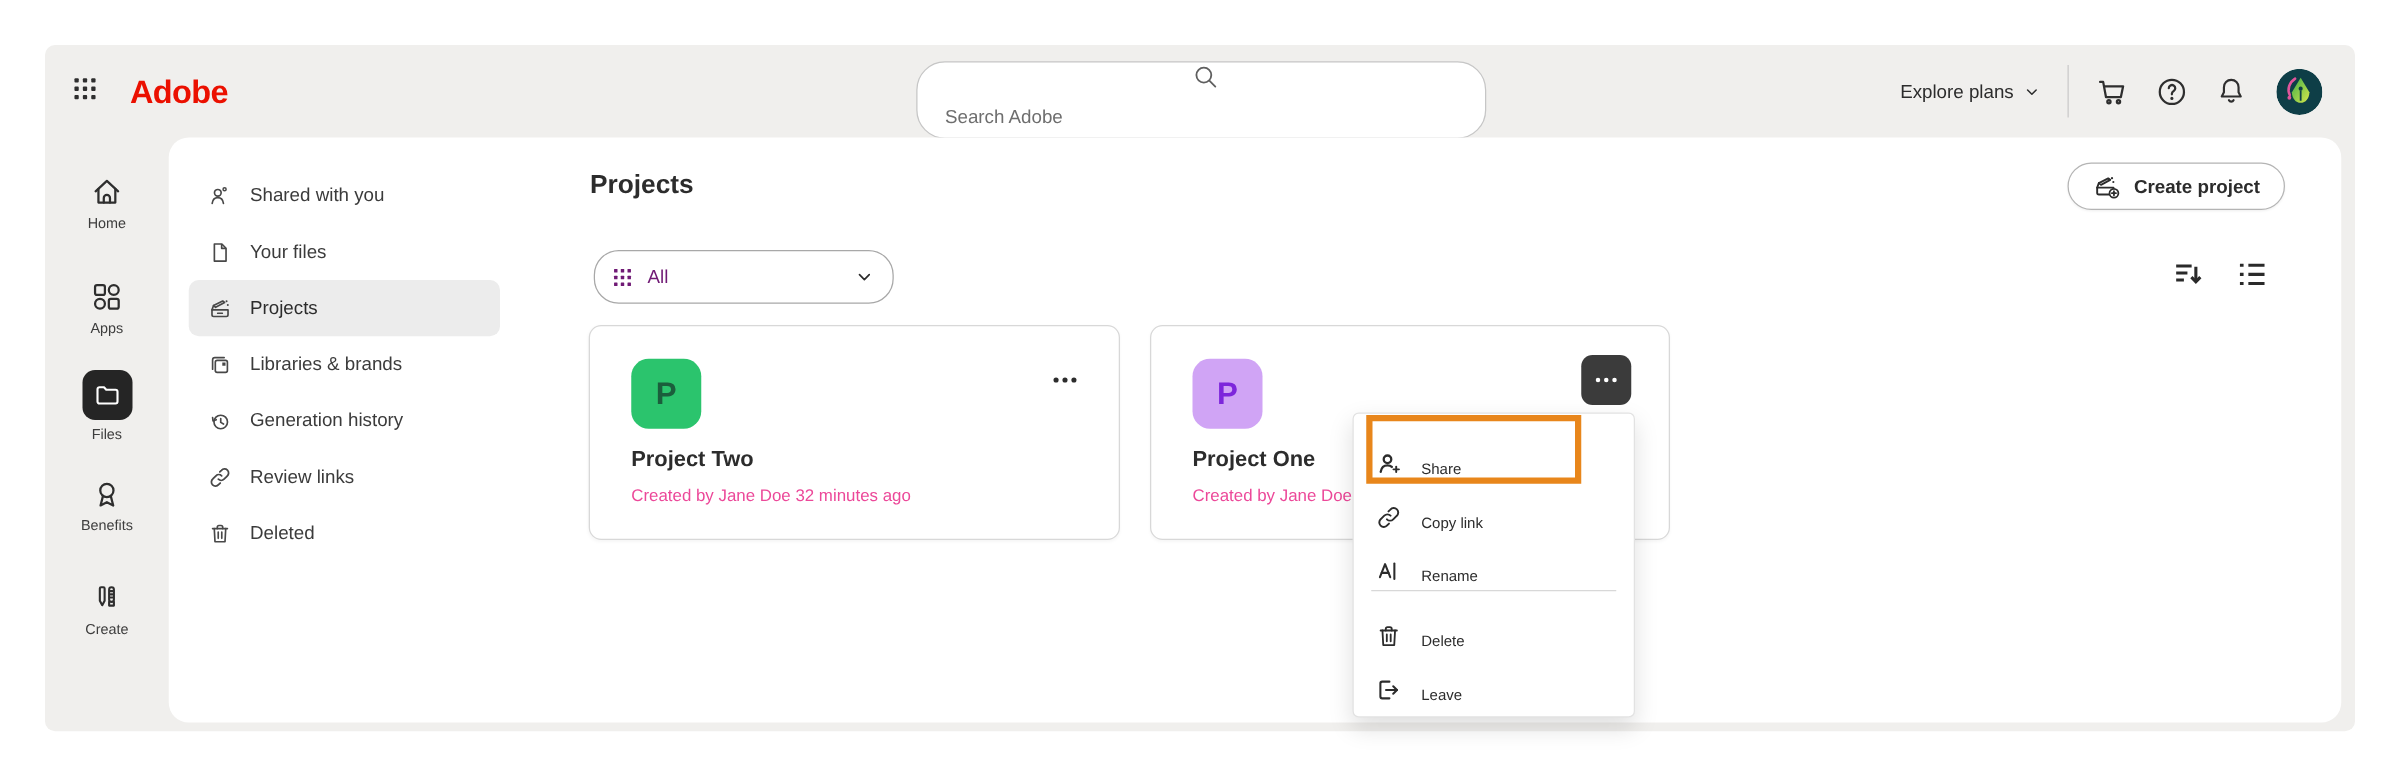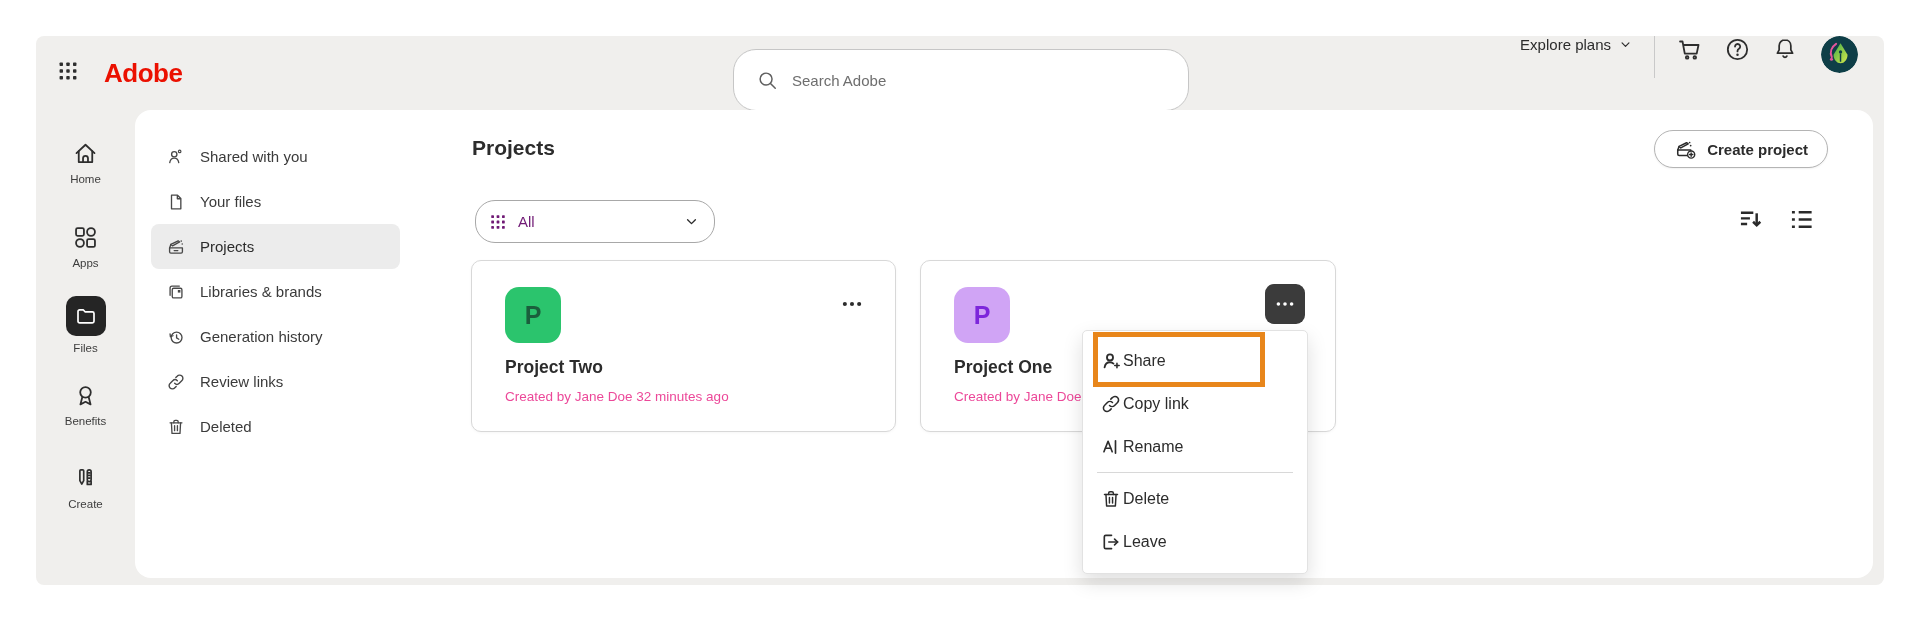--- a/index.html
+++ b/index.html
@@ -6,26 +6,26 @@
   .screen{position:relative;width:1920px;height:621px;background:#ffffff;overflow:hidden;
           font-family:"Liberation Sans","DejaVu Sans",sans-serif;color:#2c2c2c;}
   .stage{position:absolute;left:36px;top:36px;width:1848px;height:549px;background:#f0efed;border-radius:8px;}
 
   
   .hdr-left{position:absolute;left:58px;top:36px;height:74px;display:flex;align-items:center;gap:26px;}
   .waffle{color:#2e2e2e;cursor:pointer;}
   .logo{color:#eb1000;font-size:26px;font-weight:800;letter-spacing:-0.5px;}
   .search-pill{position:absolute;left:733px;top:49px;width:456px;height:62px;background:#fff;
                border:1px solid #c6c6c6;border-radius:23px;display:flex;align-items:center;
-               padding:0 16px 0 22px;box-sizing:border-box;gap:12px;}
+               padding:0 16px 0 22px;box-sizing:border-box;gap:12px;flex-direction:column;}
   .search-pill svg{color:#5f5f5f;flex:0 0 auto;}
   .search-pill input{border:none;outline:none;background:transparent;font:15px "Liberation Sans","DejaVu Sans",sans-serif;
                      color:#2c2c2c;width:100%;}
   .search-pill input::placeholder{color:#6e6e6e;}
-  .hdr-right{position:absolute;right:62px;top:36px;height:74px;display:flex;align-items:flex-start;gap:21px;}
+  .hdr-right{position:absolute;right:62px;top:36px;height:74px;display:flex;align-items:center;gap:21px;}
   .explore{display:flex;align-items:center;gap:7px;font-size:15px;color:#2c2c2c;cursor:pointer;}
   .vdiv{width:1px;height:42px;background:#c9c9c9;}
   .hicon{color:#2e2e2e;display:flex;align-items:center;cursor:pointer;}
   .avatar{width:37px;height:37px;border-radius:50%;overflow:hidden;cursor:pointer;margin-left:2px;}
 
   
   .rail-item{position:absolute;left:36px;width:99px;display:flex;flex-direction:column;align-items:center;gap:6px;cursor:pointer;}
   .rail-item .lbl{font-size:11.5px;color:#3d3d3d;}
   .rail-ic{color:#2e2e2e;}
   .rail-tile{width:40px;height:40px;background:#252525;border-radius:10px;display:flex;align-items:center;justify-content:center;}
@@ -63,21 +63,21 @@
   .card-title{position:absolute;left:33px;top:96px;font-size:17.5px;font-weight:700;color:#2c2c2c;}
   .card-meta{position:absolute;left:33px;top:128px;font-size:13.5px;color:#ec4899;white-space:nowrap;}
   .more-plain{position:absolute;right:30px;top:30px;color:#2c2c2c;cursor:pointer;}
   .more-dark{position:absolute;right:30px;top:23px;width:40px;height:40px;background:#3b3b3b;border-radius:9px;
              display:flex;align-items:center;justify-content:center;color:#ffffff;cursor:pointer;}
 
   
   .context-menu{position:absolute;left:1082px;top:330px;width:226px;box-sizing:border-box;background:#fff;
                 border:1px solid #e2e2e2;border-radius:5px;box-shadow:0 8px 20px rgba(0,0,0,.13);
                 padding:8px 0 10px 0;z-index:20;}
-  .menu-item{height:43px;display:flex;align-items:center;gap:1px;padding:0 17px;font-size:16px;color:#2c2c2c;cursor:pointer;}
+  .menu-item{height:43px;display:flex;align-items:flex-end;gap:15px;padding:0 17px;font-size:12px;color:#2c2c2c;cursor:pointer;}
   .menu-item svg{color:#2c2c2c;flex:0 0 auto;}
   .menu-divider{height:1px;background:#d8d8d8;margin:4px 14px;}
   .highlight-box{position:absolute;left:1093px;top:332px;width:172px;height:55px;box-sizing:border-box;
                  border:5px solid #e8861b;z-index:30;pointer-events:none;}
 </style>
 </head>
 <body>
 
 <div class="screen">
   <div class="stage"></div>

